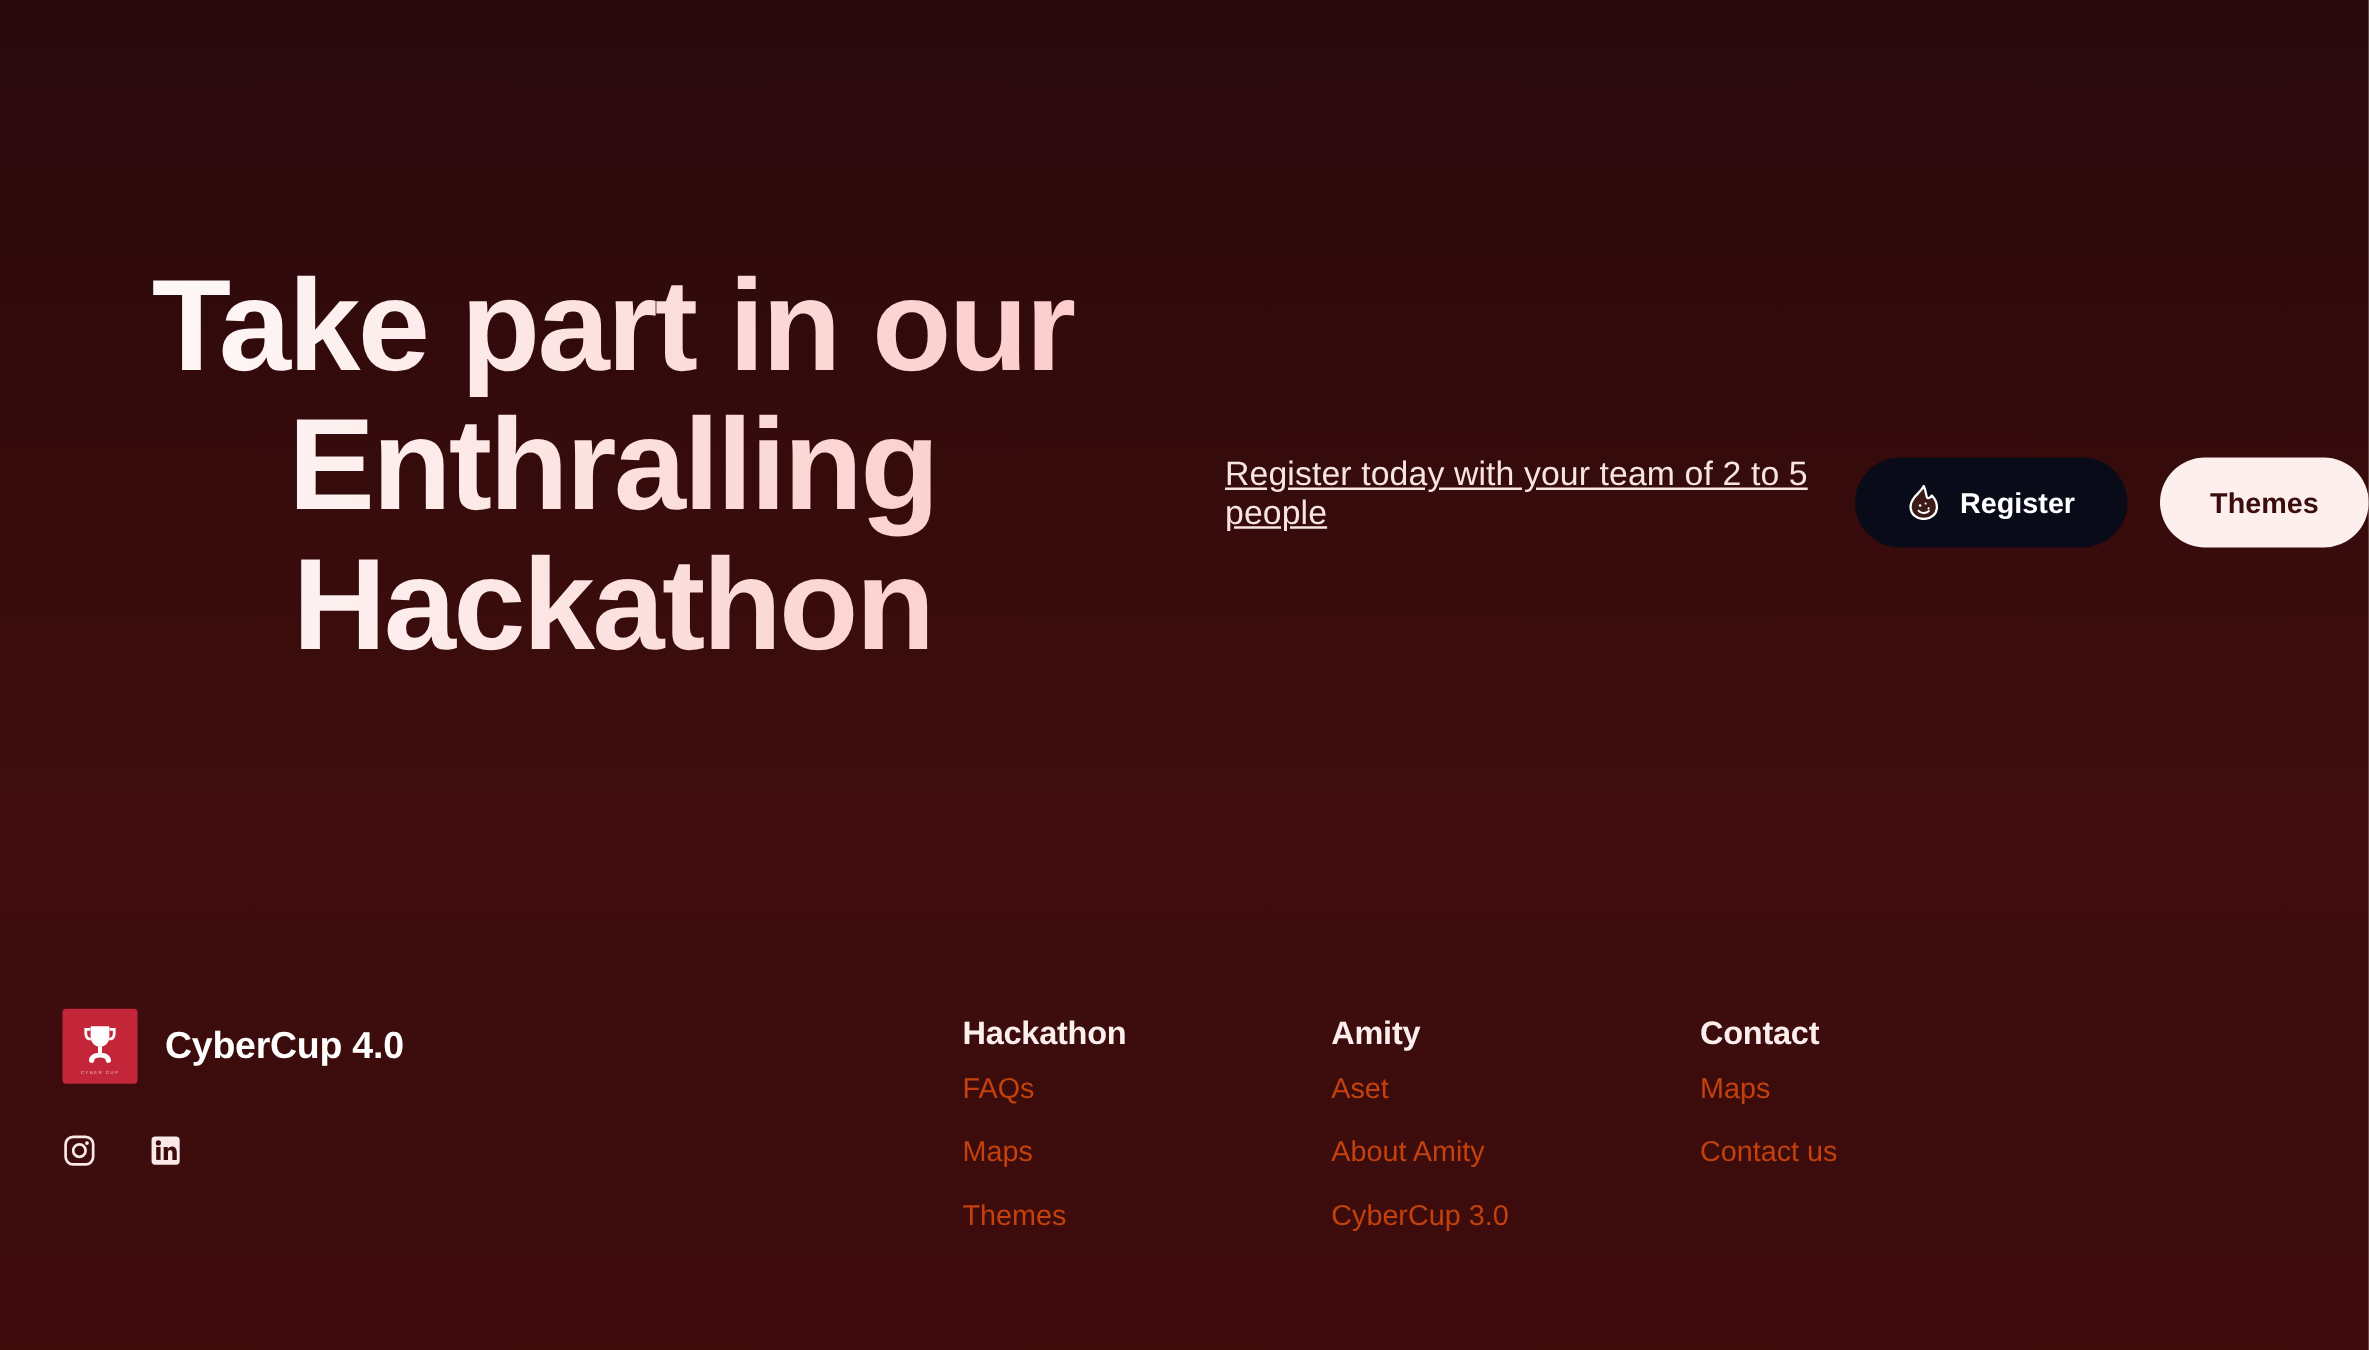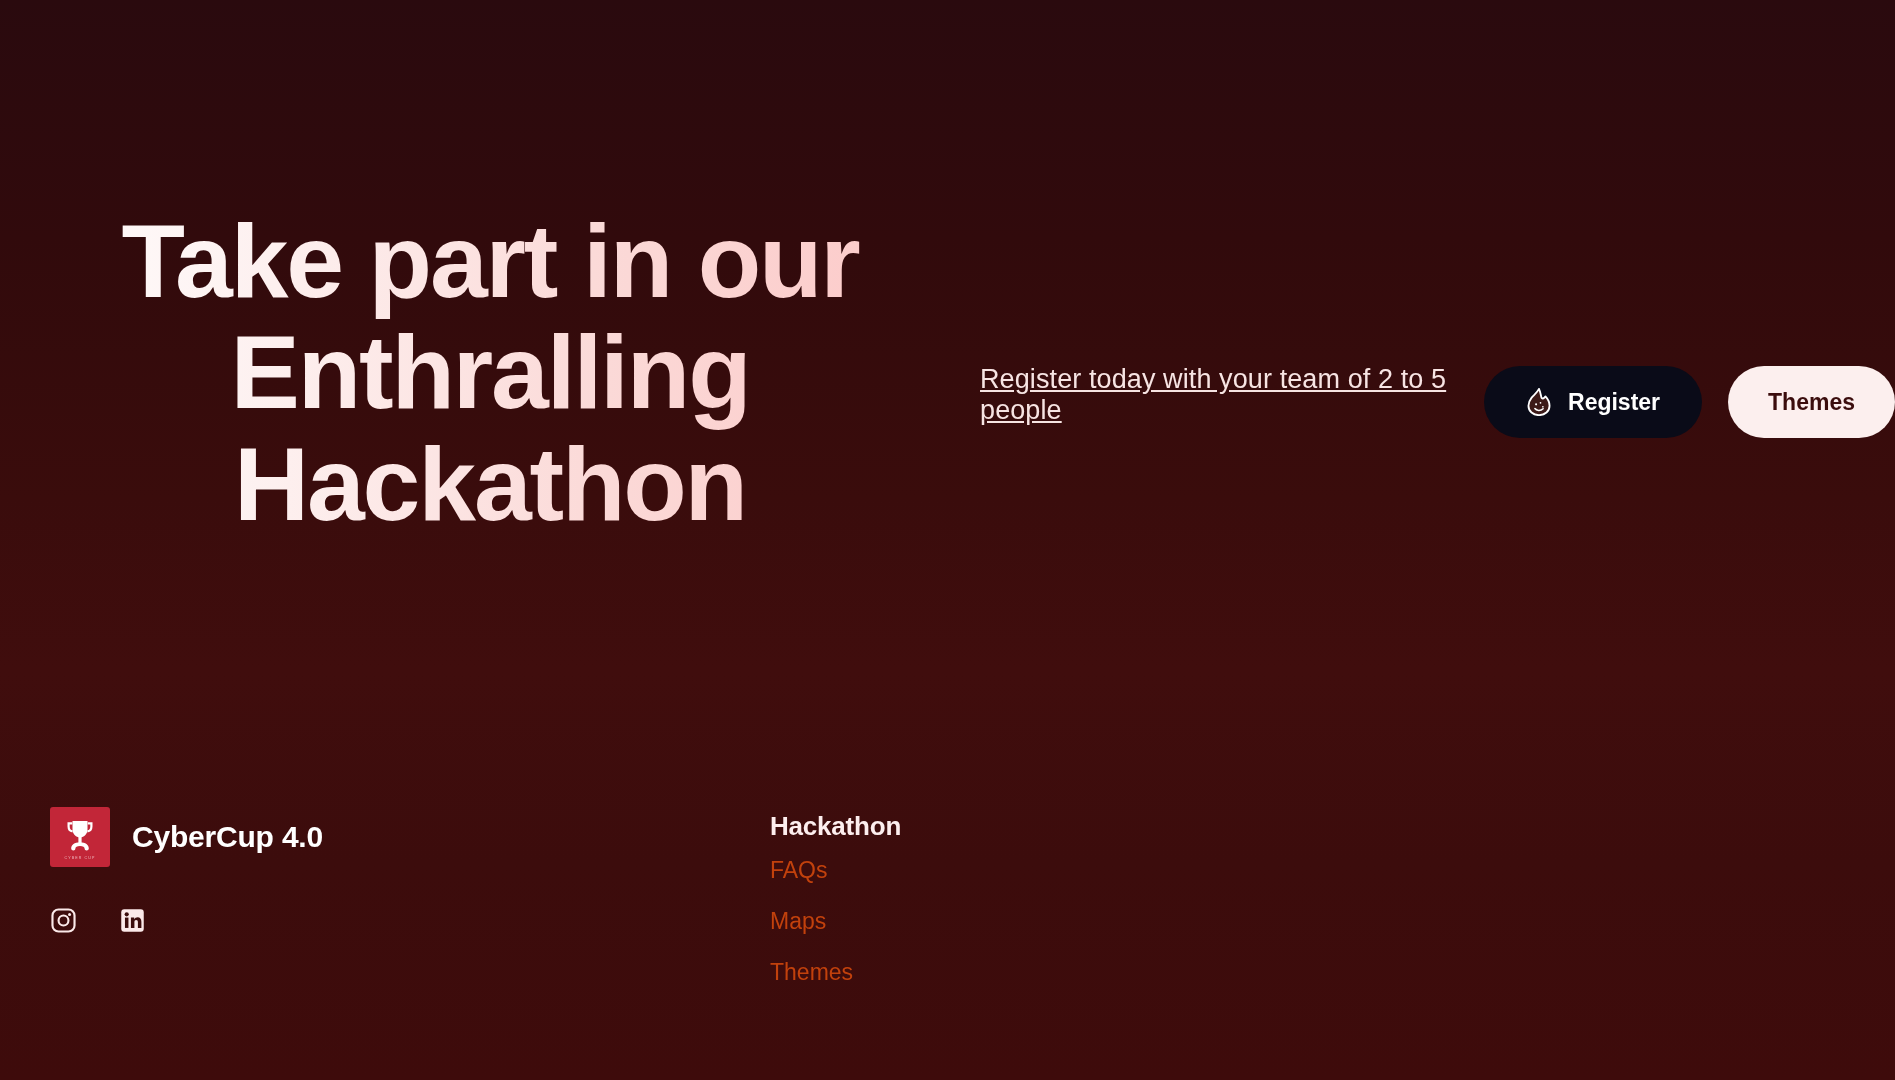--- a/index.html
+++ b/index.html
@@ -261,16 +261,27 @@
 
   <div class="footer-cols">
 
     <div class="footer-col">
       <div class="col-title">Hackathon</div>
       <a class="col-link">FAQs</a>
       <a class="col-link">Maps</a>
       <a class="col-link">Themes</a>
     </div>
 
-
+    <div class="footer-col">
+      <div class="col-title">Amity</div>
+      <a class="col-link">Aset</a>
+      <a class="col-link">About Amity</a>
+      <a class="col-link">CyberCup 3.0</a>
+    </div>
+
+    <div class="footer-col contact">
+      <div class="col-title">Contact</div>
+      <a class="col-link">Maps</a>
+      <a class="col-link">Contact us</a>
+    </div>
 
   </div>
 </footer>
 
 </body></html>

